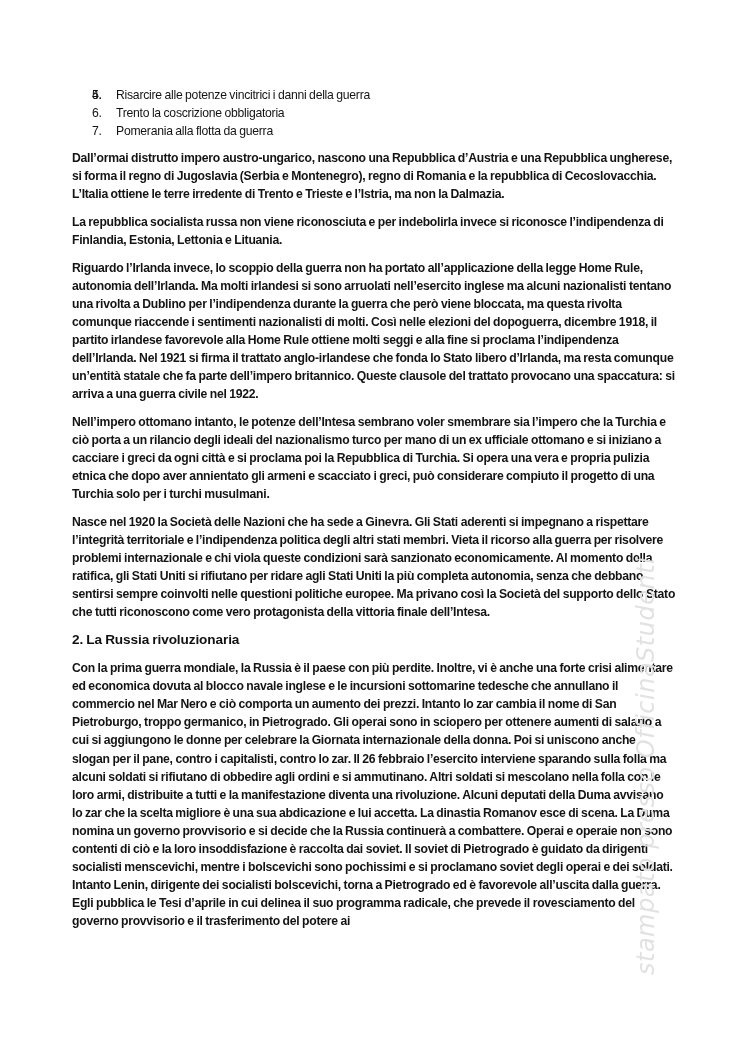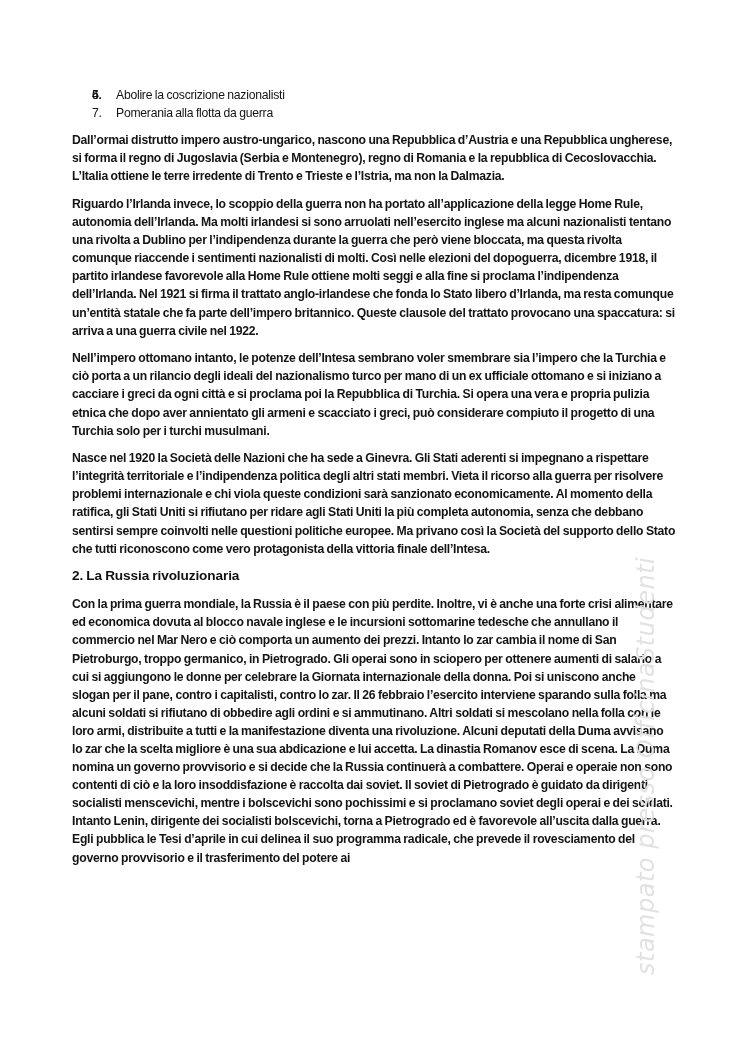--- a/index.html
+++ b/index.html
@@ -71,32 +71,34 @@
 <body>
 
 <div class="page">
 
   <ol class="list">
     <li class="list-item">
       <span class="list-num">4.</span>
     </li>
     <li class="list-item">
       <span class="list-num">5.</span>
+      <span>Risarcire alle potenze vincitrici i danni della guerra</span>
     </li>
     <li class="list-item">
       <span class="list-num">6.</span>
-      <span>Abolire la coscrizione nazionalisti</span>
+      <span>Trento la coscrizione obbligatoria</span>
     </li>
     <li class="list-item">
       <span class="list-num">7.</span>
       <span>Pomerania alla flotta da guerra</span>
     </li>
   </ol>
 
   <p class="para">Dall’ormai distrutto impero austro-ungarico, nascono una Repubblica d’Austria e una Repubblica ungherese, si forma il regno di Jugoslavia (Serbia e Montenegro), regno di Romania e la repubblica di Cecoslovacchia. L’Italia ottiene le terre irredente di Trento e Trieste e l’Istria, ma non la Dalmazia.</p>
+  <p class="para">La repubblica socialista russa non viene riconosciuta e per indebolirla invece si riconosce l’indipendenza di Finlandia, Estonia, Lettonia e Lituania.</p>
   <p class="para">Riguardo l’Irlanda invece, lo scoppio della guerra non ha portato all’applicazione della legge Home Rule, autonomia dell’Irlanda. Ma molti irlandesi si sono arruolati nell’esercito inglese ma alcuni nazionalisti tentano una rivolta a Dublino per l’indipendenza durante la guerra che però viene bloccata, ma questa rivolta comunque riaccende i sentimenti nazionalisti di molti. Così nelle elezioni del dopoguerra, dicembre 1918, il partito irlandese favorevole alla Home Rule ottiene molti seggi e alla fine si proclama l’indipendenza dell’Irlanda. Nel 1921 si firma il trattato anglo-irlandese che fonda lo Stato libero d’Irlanda, ma resta comunque un’entità statale che fa parte dell’impero britannico. Queste clausole del trattato provocano una spaccatura: si arriva a una guerra civile nel 1922.</p>
   <p class="para">Nell’impero ottomano intanto, le potenze dell’Intesa sembrano voler smembrare sia l’impero che la Turchia e ciò porta a un rilancio degli ideali del nazionalismo turco per mano di un ex ufficiale ottomano e si iniziano a cacciare i greci da ogni città e si proclama poi la Repubblica di Turchia. Si opera una vera e propria pulizia etnica che dopo aver annientato gli armeni e scacciato i greci, può considerare compiuto il progetto di una Turchia solo per i turchi musulmani.</p>
   <p class="para">Nasce nel 1920 la Società delle Nazioni che ha sede a Ginevra. Gli Stati aderenti si impegnano a rispettare l’integrità territoriale e l’indipendenza politica degli altri stati membri. Vieta il ricorso alla guerra per risolvere problemi internazionale e chi viola queste condizioni sarà sanzionato economicamente. Al momento della ratifica, gli Stati Uniti si rifiutano per ridare agli Stati Uniti la più completa autonomia, senza che debbano sentirsi sempre coinvolti nelle questioni politiche europee. Ma privano così la Società del supporto dello Stato che tutti riconoscono come vero protagonista della vittoria finale dell’Intesa.</p>
 
   <h2 class="heading">2. La Russia rivoluzionaria</h2>
 
   <p class="para">Con la prima guerra mondiale, la Russia è il paese con più perdite. Inoltre, vi è anche una forte crisi alimentare ed economica dovuta al blocco navale inglese e le incursioni sottomarine tedesche che annullano il commercio nel Mar Nero e ciò comporta un aumento dei prezzi. Intanto lo zar cambia il nome di San Pietroburgo, troppo germanico, in Pietrogrado. Gli operai sono in sciopero per ottenere aumenti di salario a cui si aggiungono le donne per celebrare la Giornata internazionale della donna. Poi si uniscono anche slogan per il pane, contro i capitalisti, contro lo zar. Il 26 febbraio l’esercito interviene sparando sulla folla ma alcuni soldati si rifiutano di obbedire agli ordini e si ammutinano. Altri soldati si mescolano nella folla con le loro armi, distribuite a tutti e la manifestazione diventa una rivoluzione. Alcuni deputati della Duma avvisano lo zar che la scelta migliore è una sua abdicazione e lui accetta. La dinastia Romanov esce di scena. La Duma nomina un governo provvisorio e si decide che la Russia continuerà a combattere. Operai e operaie non sono contenti di ciò e la loro insoddisfazione è raccolta dai soviet. Il soviet di Pietrogrado è guidato da dirigenti socialisti menscevichi, mentre i bolscevichi sono pochissimi e si proclamano soviet degli operai e dei soldati. Intanto Lenin, dirigente dei socialisti bolscevichi, torna a Pietrogrado ed è favorevole all’uscita dalla guerra. Egli pubblica le Tesi d’aprile in cui delinea il suo programma radicale, che prevede il rovesciamento del governo provvisorio e il trasferimento del potere ai</p>
 </div>
 
 <div class="watermark">stampato presso OfficinaStudenti</div>

